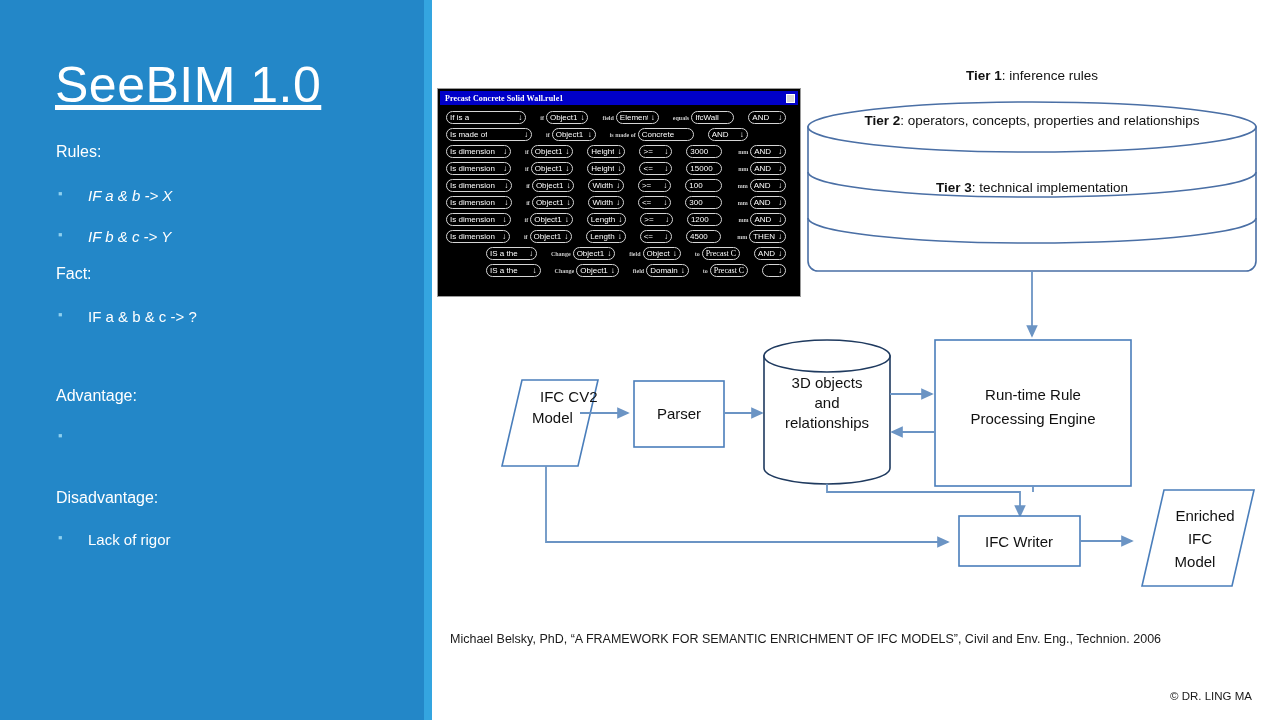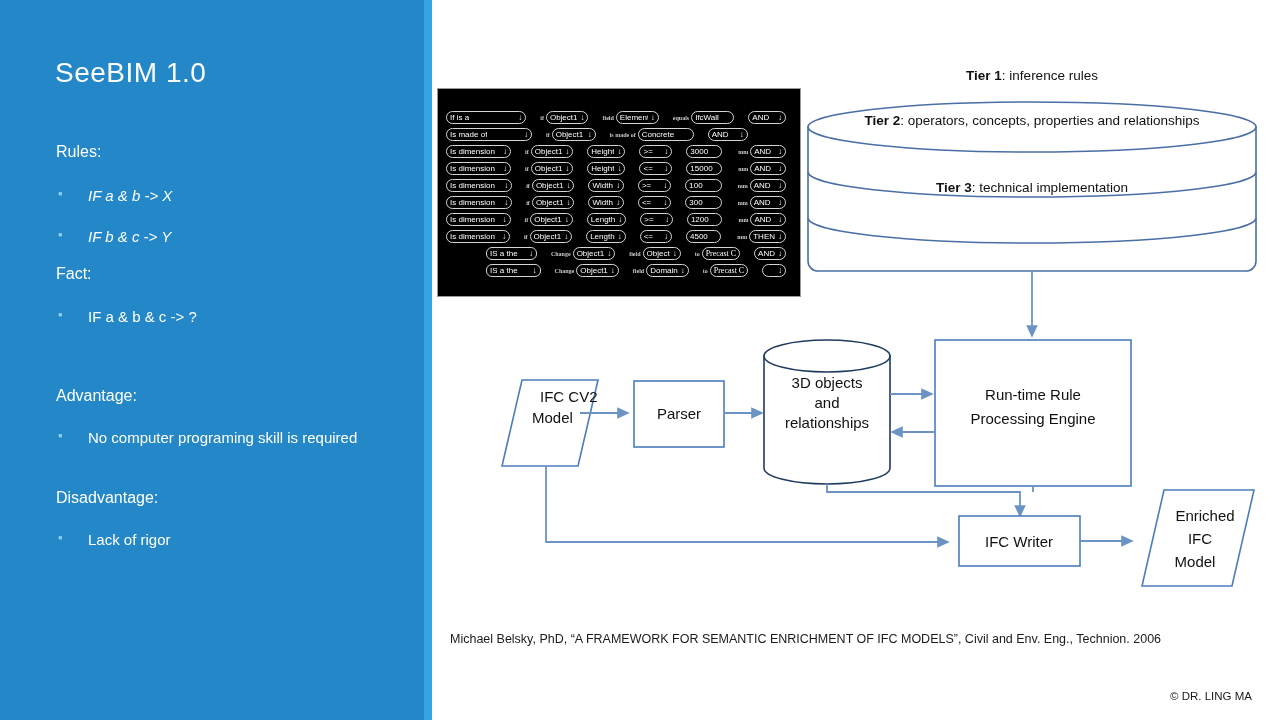--- a/index.html
+++ b/index.html
@@ -15,22 +15,22 @@
   .sidebar{
     position:absolute;left:0;top:0;width:424px;height:720px;
     background:#2387c8;
   }
   .sidebar-accent{
     position:absolute;left:424px;top:0;width:8px;height:720px;
     background:#34a5e0;
   }
   .slide-title{
     position:absolute;left:55px;top:58px;
-    font-size:28px;font-weight:400;color:#ffffff;
-    letter-spacing:.5px;line-height:1.1;white-space:nowrap;
+    font-size:50px;font-weight:400;color:#ffffff;
+    letter-spacing:.5px;line-height:1.1;white-space:nowrap;text-decoration:underline;
   }
   .sb-head{
     position:absolute;left:56px;
     font-size:16px;color:#ffffff;font-weight:400;white-space:nowrap;
   }
   .sb-bullet{
     position:absolute;left:58px;
     font-size:15px;color:#ffffff;
     display:flex;align-items:flex-start;gap:0px;
     width:330px;line-height:1.5;
@@ -76,21 +76,21 @@
     color:#ffffff;font-size:8px;background:#000;
     padding:0 3px;margin-right:14px;line-height:1;
   }
   .pill .pl{overflow:hidden;text-overflow:clip;}
   .pill .arw{font-size:8px;margin-left:3px;}
   .conn{
     color:#c9c9c9;font-family:"Liberation Serif",serif;
     font-size:6px;font-weight:bold;margin:0 2px 0 0;
   }
   .w-pred{width:86px;}
-  .w-predlong{width:120px;border-radius:6px;}
+  .w-predlong{width:120px;}
   .w-obj{width:44px;}
   .w-objm{width:46px;}
   .w-prop{width:43px;}
   .w-propn{width:42px;}
   .w-val{width:46px;}
   .w-valw{width:56px;}
   .w-op{width:42px;}
   .w-logic{width:40px;}
   .w-logicw{width:46px;}
   .w-tgt{width:44px;font-family:Liberation Serif, serif;}
@@ -130,30 +130,33 @@
 
 <div class="sb-head" style="top:265px">Fact:</div>
 <div class="sb-bullet" style="top:306px">
   <span class="dot">▪</span>
   <span class="txt">IF a &amp; b &amp; c -&gt; ?</span>
 </div>
 
 <div class="sb-head" style="top:387px">Advantage:</div>
 <div class="sb-bullet" style="top:427px">
   <span class="dot">▪</span>
-  <span class="txt">No computer programing skill is required</span>
 </div>
 
 <div class="sb-head" style="top:489px">Disadvantage:</div>
 <div class="sb-bullet" style="top:529px">
   <span class="dot">▪</span>
   <span class="txt">Lack of rigor</span>
 </div>
 
 <div class="rule-win">
+  <div class="rule-titlebar">
+    <span class="rule-title-text">Precast Concrete Solid Wall.rule1</span>
+    <span class="rule-min"></span>
+  </div>
   <div class="rule-rows">
 
     <div class="rrow">
       <span class="pill w-pred">
           <span class="pl">If is a</span>
           <span class="arw">↓</span>
         </span>
       <span class="conn">if</span>
       <span class="pill w-obj">
           <span class="pl">Object1</span>

